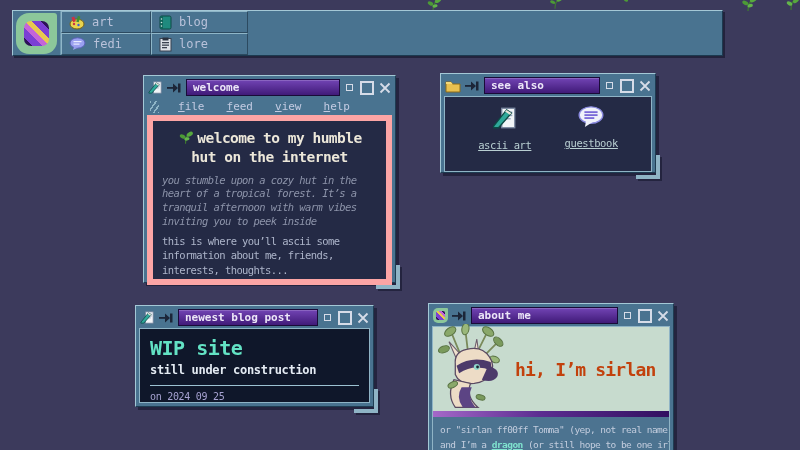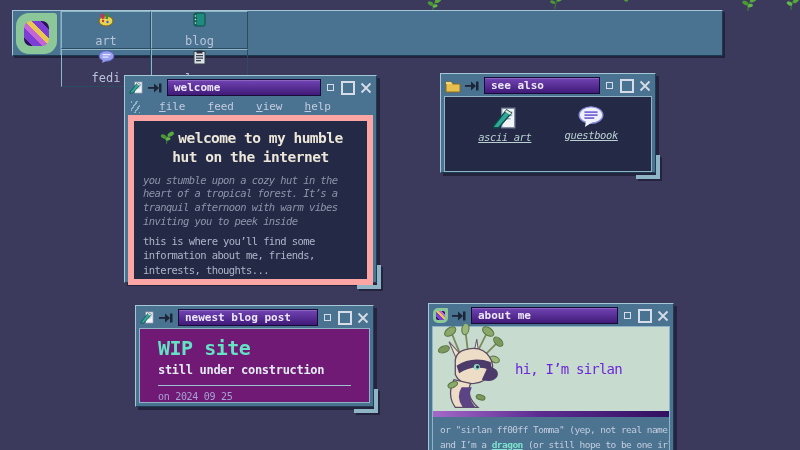--- a/index.html
+++ b/index.html
@@ -11,76 +11,76 @@
   .topbar{position:absolute;left:12px;top:10px;width:709px;height:44px;background:#497390;
           border:1px solid;border-color:#a4c8d6 #1c3a50 #1c3a50 #a4c8d6;
           box-shadow:2px 2px 0 rgba(10,12,30,.5);display:flex;}
   .logo-cell{width:47px;display:flex;align-items:center;justify-content:center;border-right:1px solid #6c97ae;}
   .logo-leaf{width:41px;height:41px;background:#8cc79a;border-radius:13px 3px 13px 13px;
              display:flex;align-items:center;justify-content:center;}
   .logo-core{width:25px;height:25px;border-radius:7px;
              background:linear-gradient(45deg,#2d1258 0 18%,#7b3fd4 18% 38%,#c465d8 38% 52%,#e8c84f 52% 66%,#7b3fd4 66% 84%,#2d1258 84%);}
   .tb-grid{display:grid;grid-template-columns:90px 97px;grid-template-rows:1fr 1fr;}
   .tb-btn{display:flex;align-items:center;gap:7px;padding:0 7px;border:1px solid;
-          border-color:#8fb6c8 #2c4a60 #2c4a60 #8fb6c8;color:#b9c2da;font-size:12px;cursor:pointer;flex-direction:column;}
+          border-color:#8fb6c8 #2c4a60 #2c4a60 #8fb6c8;color:#b9c2da;font-size:12px;cursor:pointer;}
 
   
   .win{position:absolute;background:#497390;border:1px solid;
        border-color:#a4c8d6 #1e3c52 #1e3c52 #a4c8d6;
        box-shadow:3px 3px 0 rgba(12,14,34,.5);padding:2px 3px 3px;}
   .tbar{display:flex;align-items:center;gap:4px;height:19px;padding:0 1px;margin-bottom:1px;}
   .tfield{flex:1;height:15px;background:linear-gradient(180deg,#7244b4,#401a78);
           border:1px solid #190b38;box-shadow:inset 0 1px 0 rgba(255,255,255,.18);
           color:#ece6f8;font-size:11px;font-weight:bold;line-height:15px;padding:0 6px;
           white-space:nowrap;overflow:hidden;}
   .btn-min{width:5px;height:5px;border:1px solid #d6dce8;margin:0 3px 0 2px;cursor:pointer;}
   .btn-max{width:10px;height:10px;border:2px solid #d6dce8;cursor:pointer;}
   .btn-x{cursor:pointer;margin-left:1px;}
   .rz{position:absolute;right:-5px;bottom:-7px;width:20px;height:20px;
       border-right:4px solid #8fb4c6;border-bottom:4px solid #8fb4c6;
       box-shadow:2px 2px 0 rgba(12,14,34,.5);cursor:nwse-resize;}
 
   
-  #win-welcome{left:124px;top:75px;width:245px;height:201px;}
+  #win-welcome{left:143px;top:75px;width:245px;height:201px;}
   .menubar{display:flex;align-items:center;gap:22px;height:17px;padding-left:3px;
            color:#c3cbe2;font-size:11px;}
   .grip{width:9px;height:12px;margin-right:-3px;
         background:repeating-linear-gradient(125deg,#8fb6c8 0 1.5px,rgba(0,0,0,0) 1.5px 4.5px);}
   .menu-item{cursor:pointer;}
   .menu-item::first-letter{text-decoration:underline;}
   .w-content{height:152px;background:#242a45;border:6px solid #fca5a5;padding:6px 9px 0;
              color:#aeb6cb;overflow:hidden;}
   .w-head{margin:2px 0 0;font-size:14.5px;line-height:1.3;color:#ece7d9;text-align:center;
           font-weight:bold;letter-spacing:-0.5px;}
   .w-head svg{display:inline-block;vertical-align:-2px;margin-right:3px;}
   .story{font-style:italic;color:#8d94aa;font-size:10.5px;letter-spacing:-0.6px;
          line-height:1.3;margin:7px 0 6px;}
   .info{font-size:10.5px;letter-spacing:-0.6px;line-height:1.35;color:#adb5ca;margin:0;}
 
   
   #win-seealso{left:440px;top:73px;width:208px;height:93px;}
   .sa-content{height:66px;background:#242a45;border:1px solid #8fb4c6;
               display:flex;justify-content:space-evenly;align-items:flex-start;padding-top:8px;}
-  .sa-link{display:flex;flex-direction:column;align-items:center;gap:0;cursor:pointer;font-style:italic;}
+  .sa-link{display:flex;flex-direction:column;align-items:center;gap:8px;cursor:pointer;}
   .sa-label{color:#b9cfd2;font-size:10.5px;letter-spacing:-0.4px;text-decoration:underline;}
 
   
   #win-blog{left:135px;top:305px;width:231px;height:95px;}
-  .blog-content{height:68px;background:#701a75;border:1px solid #8fb4c6;padding:5px 18px 0;}
+  .blog-content{height:68px;background:#0f172a;border:1px solid #8fb4c6;padding:5px 10px 0;}
   .wip{margin:2px 0 3px;font-size:20px;font-weight:bold;color:#63e2c4;letter-spacing:-0.5px;}
   .wip-sub{margin:0;font-size:12px;font-weight:bold;color:#e4ebf3;letter-spacing:-0.3px;}
   .blog-hr{border:0;border-top:1px solid #9cc2d2;margin:8px 0 5px;}
   .wip-date{margin:0;font-size:10px;color:#a7a3d2;letter-spacing:-0.3px;}
 
   
   #win-about{left:428px;top:303px;width:238px;height:165px;}
   .banner{height:84px;background:#c7dbce;border:1px solid #8fb4c6;border-bottom:none;
           display:flex;align-items:center;overflow:visible;position:relative;}
   .dragon{margin:-4px 0 0 2px;flex:none;}
-  .greet{font-size:14px;font-weight:normal;color:#6d28d9;letter-spacing:-0.8px;margin-left:4px;}
+  .greet{font-size:18px;font-weight:bold;color:#c2410c;letter-spacing:-0.8px;margin-left:4px;}
   .divider{height:6px;background:linear-gradient(90deg,#a468c8,#5c2d91 45%,#321060);
            border-left:1px solid #8fb4c6;border-right:1px solid #8fb4c6;}
   .about-body{background:#4c7390;border:1px solid #8fb4c6;border-top:none;height:40px;
               padding:6px 7px 0;color:#c3cdde;font-size:9.5px;letter-spacing:-0.55px;
               line-height:1.55;white-space:nowrap;overflow:hidden;}
   .dragon-link{color:#7fe3cf;font-weight:bold;text-decoration:underline;cursor:pointer;}
 
   .sprig{position:absolute;}
 </style>
 </head>
@@ -193,21 +193,21 @@
       <span class="menu-item">help</span>
     </div>
     <div class="w-content">
       <div class="w-head"><svg width="17" height="14" viewBox="0 0 18 14">
             <path d="M9 13 C9 8 10 4 14 2" stroke="#3e7a30" stroke-width="1.2" fill="none"></path>
             <ellipse cx="13.5" cy="3" rx="3.6" ry="2.2" fill="#57a83e" transform="rotate(-30 13.5 3)"></ellipse>
             <ellipse cx="6" cy="5.5" rx="3.2" ry="2" fill="#4c9a36" transform="rotate(25 6 5.5)"></ellipse>
             <ellipse cx="10.5" cy="8" rx="2.8" ry="1.7" fill="#63b64a" transform="rotate(-12 10.5 8)"></ellipse>
           </svg><span>welcome to my humble hut on the internet</span></div>
       <p class="story">you stumble upon a cozy hut in the heart of a tropical forest. It’s a tranquil afternoon with warm vibes inviting you to peek inside</p>
-      <p class="info">this is where you’ll find some information about me, friends, interests, thoughts...</p>
+      <p class="info">this is where you’ll ascii some information about me, friends, interests, thoughts...</p>
 
     </div>
     <div class="rz"></div>
   </div>
 
   <div class="win" id="win-seealso">
     <div class="tbar">
       <svg width="16" height="14" viewBox="0 0 16 14">
         <path d="M1 3 L6 3 L7.5 5 L15 5 L15 13 L1 13 Z" fill="#e8c050" stroke="#8a6a1a" stroke-width="1"></path>
         <path d="M1 3 L6 3 L7.5 5 L1 5 Z" fill="#f4d878"></path>

